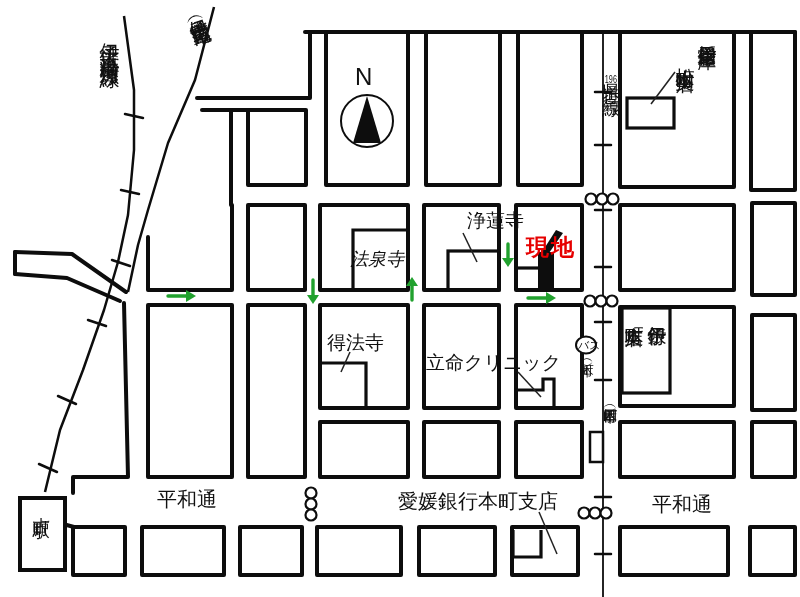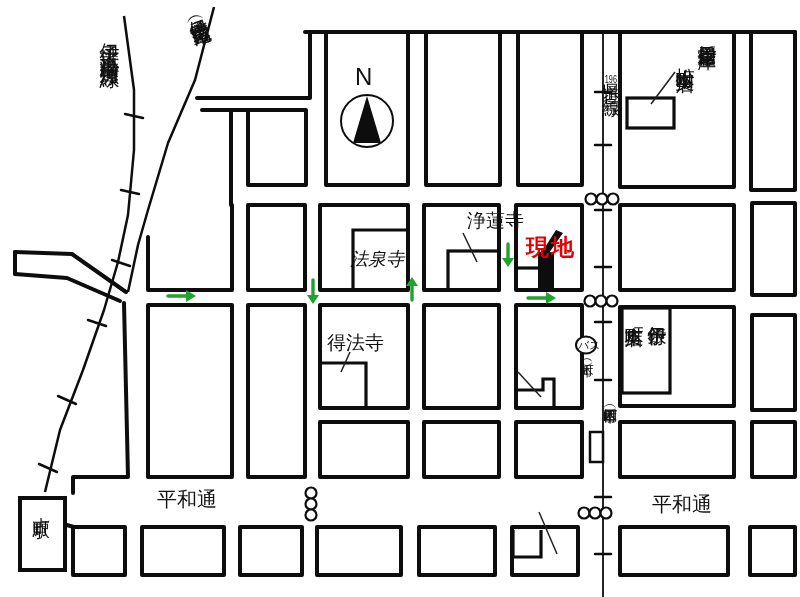--- a/index.html
+++ b/index.html
@@ -209,28 +209,30 @@
   <div class="vlabel" style="left:675px; top:53px; font-size:19px; letter-spacing:1px;">松山本町支店</div>
 
   <div class="hlabel" style="left:435px; top:211px; font-size:19px;margin-left:32px;">浄蓮寺</div>
 
   <div class="hlabel site-red" style="left:526px; top:207px; font-size:23px; font-weight:bold; letter-spacing:2px;margin-top:28px;">現地</div>
 
   <div class="hlabel" style="left:350px; top:250px; font-size:18px;font-style:italic;">法泉寺</div>
 
   <div class="hlabel" style="left:327px; top:333px; font-size:19px;">得法寺</div>
 
+  <div class="hlabel" style="left:426px; top:353px; font-size:19px;">立命クリニック</div>
 
   <div class="vlabel" style="left:647px; top:312px; font-size:19px;">伊予銀行</div>
   <div class="vlabel" style="left:624px; top:312px; font-size:19px;">本町支店</div>
 
   <div class="hlabel" style="left:578px; top:340px; font-size:11px;">バス</div>
   <div class="vlabel" style="left:580px; top:354px; font-size:13px;">（本町）</div>
 
   <div class="vlabel" style="left:603px; top:399px; font-size:14px;">（本町四丁目）</div>
 
   <div class="hlabel" style="left:157px; top:489px; font-size:20px;">平和通</div>
   <div class="hlabel" style="left:652px; top:494px; font-size:20px;">平和通</div>
 
+  <div class="hlabel" style="left:398px; top:491px; font-size:20px;">愛媛銀行本町支店</div>
 
   <div class="vlabel" style="left:32px; top:504px; font-size:17px; letter-spacing:3px;">古町駅</div>
 
 </div>
 
 </body></html>

